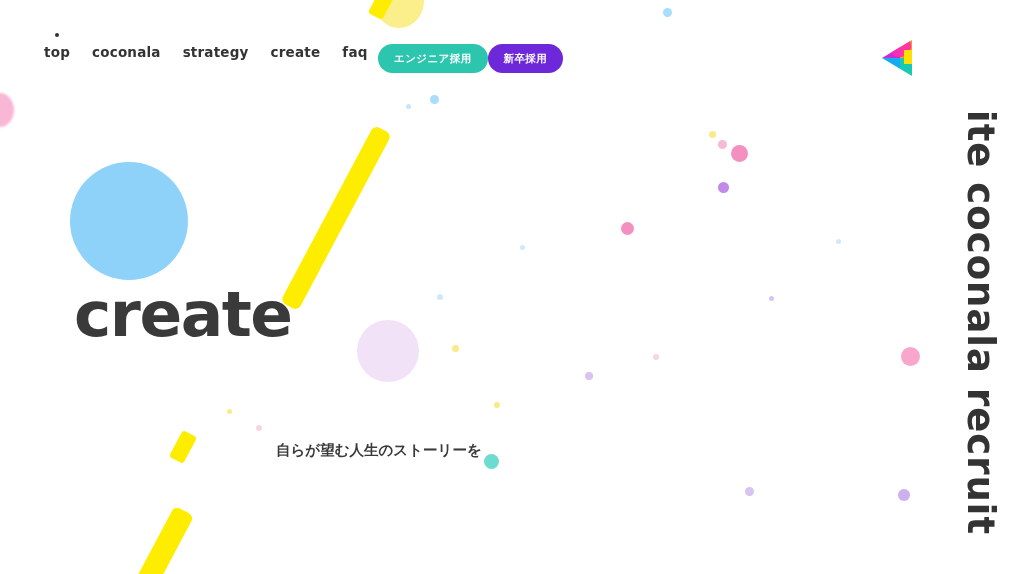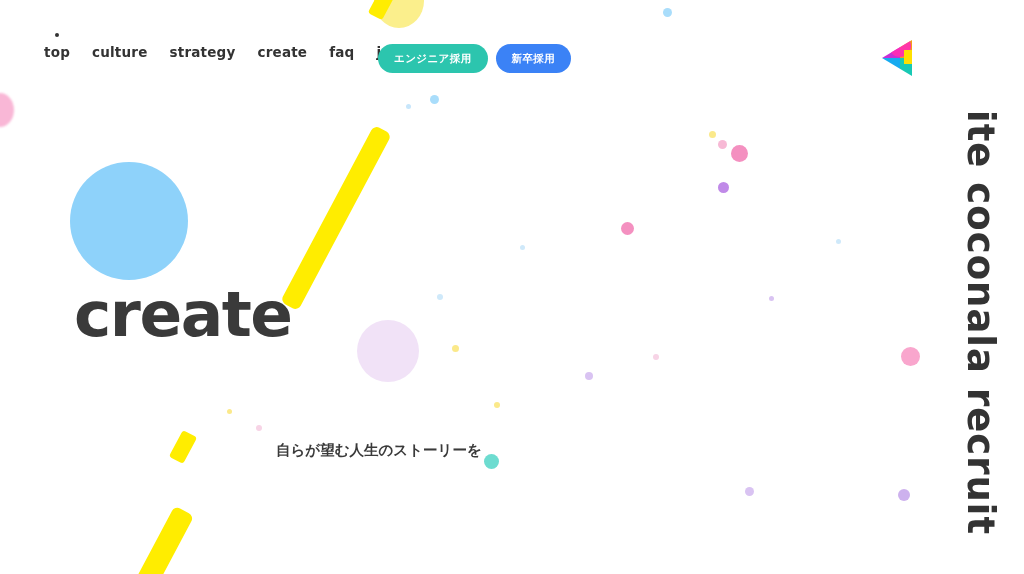--- a/index.html
+++ b/index.html
@@ -97,21 +97,21 @@
     position:absolute;
     left:50%; top:-13px;
     transform:translateX(-50%);
     width:4px; height:4px;
     border-radius:50%;
     background:#333333;
   }
 
   .cta-group {
     position:absolute; left:378px; top:44px;
-    display:flex; align-items:center; gap:8px;
+    display:flex; align-items:center; 
   }
   .cta {
     border:none;
     border-radius:16px;
     color:#ffffff;
     font-family:"DejaVu Sans", sans-serif;
     font-size:10.5px;
     font-weight:700;
     letter-spacing:0.4px;
     height:29px;
@@ -220,32 +220,32 @@
       <div class="deco dot" style="left: 227px; top: 409px; width: 5px; height: 5px; background: rgb(251, 233, 138);"></div>
       <div class="deco dot" style="left: 836px; top: 239px; width: 5px; height: 5px; background: rgb(207, 233, 250);"></div>
       <div class="deco dot" style="left: 769px; top: 296px; width: 5px; height: 5px; background: rgb(217, 195, 242);"></div>
       <div class="deco dot" style="left: 520px; top: 245px; width: 5px; height: 5px; background: rgb(207, 233, 250);"></div>
     </div>
 
   <div class="header">
 
     <nav class="nav" id="nav-list">
         <a class="nav-item"><span class="dotmark"></span><span>top</span></a>
-        <a class="nav-item"><span>culture</span></a>
+        <a class="nav-item"><span>coconala</span></a>
         <a class="nav-item"><span>strategy</span></a>
         <a class="nav-item"><span>create</span></a>
         <a class="nav-item"><span>faq</span></a>
         <a class="nav-item"><span>jobs</span></a>
       </nav>
 
     <div class="cta-group" id="cta-list">
         <button class="cta cta-green" style="background: rgb(44, 197, 174);">
           <span>エンジニア採用</span>
         </button>
-        <button class="cta cta-blue" style="background: #3b82f6;">
+        <button class="cta cta-blue" style="background: #6d28d9;">
           <span>新卒採用</span>
         </button>
       </div>
 
     <div class="logo">
       <svg viewBox="0 0 44 44" width="44" height="44">
         <defs>
           <clipPath id="tri">
             <path d="M4 22 L34 4 L34 40 Z"></path>
           </clipPath>

